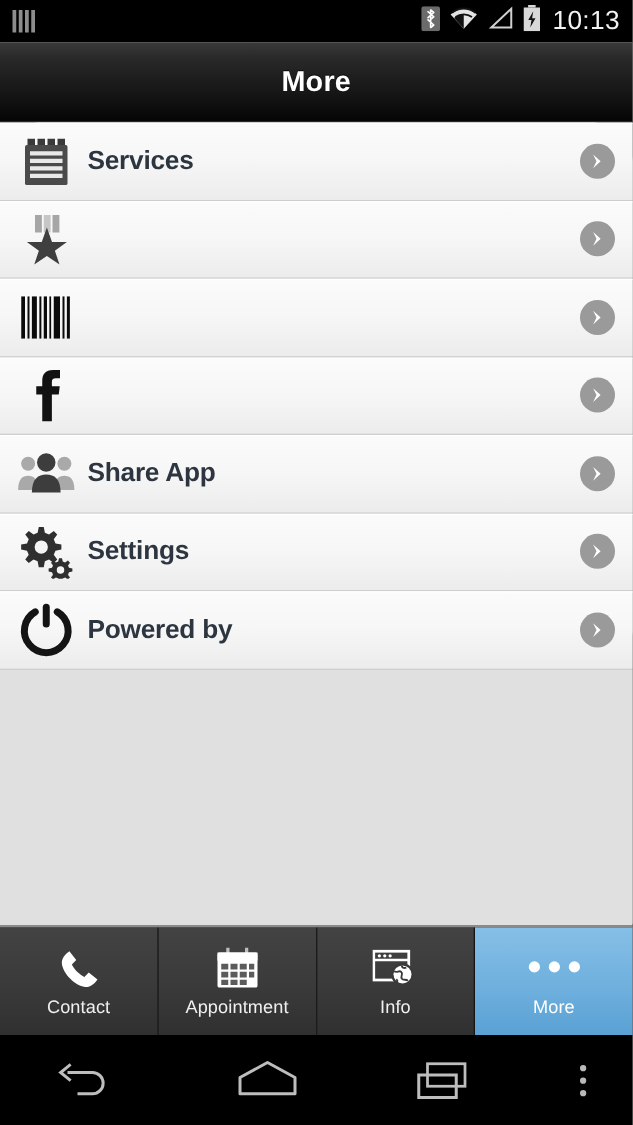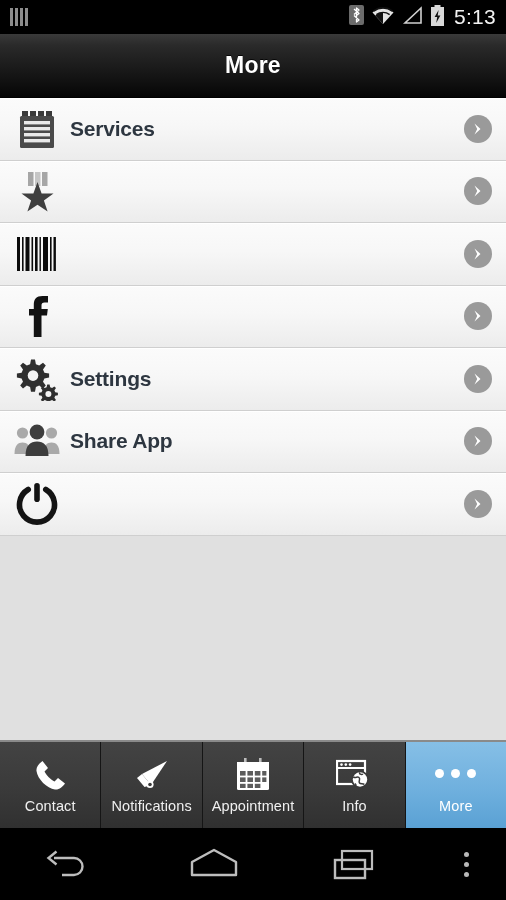--- a/index.html
+++ b/index.html
@@ -129,21 +129,21 @@
           <path d="M19 2 L19 17 L3 17 Z" fill="none" stroke="#d0d0d0" stroke-width="1.6"></path>
         </svg>
       </span>
       <span class="ic">
         <svg width="15" height="21" viewBox="0 0 15 21">
           <rect x="4.5" y="0" width="6" height="2" fill="#d8d8d8"></rect>
           <rect x="1" y="2" width="13" height="19" fill="#d8d8d8"></rect>
           <path d="M8.6 5 L4.6 12 L7.2 12 L6.2 18 L10.4 10.6 L7.7 10.6 Z" fill="#111"></path>
         </svg>
       </span>
-      <span class="sb-time">5:13</span>
+      <span class="sb-time">10:13</span>
     </div>
   </div>
 
   <div class="titlebar">
     <span class="t">More</span>
   </div>
 
   <div class="list">
 
     <div class="row">
@@ -206,20 +206,39 @@
     </div>
 
     <div class="row">
       <span class="ico">
         <svg width="30" height="44" viewBox="0 0 30 44">
           <path d="M19.5 15 L19.5 11.5 C19.5 9.6 20.3 8.6 22.6 8.6 L26 8.6 L26 2 L20.4 2
                    C14.3 2 11.8 5.3 11.8 10.6 L11.8 15 L7 15 L7 21.6 L11.8 21.6 L11.8 43 L19.5 43
                    L19.5 21.6 L25 21.6 L25.8 15 Z" fill="#121212"></path>
         </svg>
       </span>
+      <span class="chev">
+        <svg width="12" height="14" viewBox="0 0 12 14">
+          <path d="M2.5 1.5 L8.5 7 L2.5 12.5 L5.2 7 Z" fill="#ffffff"></path>
+        </svg>
+      </span>
+    </div>
+
+    <div class="row">
+      <span class="ico">
+        <svg width="46" height="34" viewBox="0 0 46 34">
+          <circle cx="8.5" cy="9" r="5.6" fill="#a9a9a9"></circle>
+          <path d="M0.5 30 C0.5 21 4 18.5 8.5 18.5 C13 18.5 16.5 21 16.5 30 Z" fill="#a9a9a9"></path>
+          <circle cx="37.5" cy="9" r="5.6" fill="#a9a9a9"></circle>
+          <path d="M29.5 30 C29.5 21 33 18.5 37.5 18.5 C42 18.5 45.5 21 45.5 30 Z" fill="#a9a9a9"></path>
+          <circle cx="23" cy="8" r="7.4" fill="#3d3d3d"></circle>
+          <path d="M11.5 32 C11.5 21 16.5 17.5 23 17.5 C29.5 17.5 34.5 21 34.5 32 Z" fill="#3d3d3d"></path>
+        </svg>
+      </span>
+      <span class="label">Share App</span>
       <span class="chev">
         <svg width="12" height="14" viewBox="0 0 12 14">
           <path d="M2.5 1.5 L8.5 7 L2.5 12.5 L5.2 7 Z" fill="#ffffff"></path>
         </svg>
       </span>
     </div>
 
     <div class="row">
       <span class="ico">
         <svg width="44" height="44" viewBox="0 0 44 44">
@@ -244,44 +263,26 @@
       <span class="label">Settings</span>
       <span class="chev">
         <svg width="12" height="14" viewBox="0 0 12 14">
           <path d="M2.5 1.5 L8.5 7 L2.5 12.5 L5.2 7 Z" fill="#ffffff"></path>
         </svg>
       </span>
     </div>
 
     <div class="row">
       <span class="ico">
-        <svg width="46" height="34" viewBox="0 0 46 34">
-          <circle cx="8.5" cy="9" r="5.6" fill="#a9a9a9"></circle>
-          <path d="M0.5 30 C0.5 21 4 18.5 8.5 18.5 C13 18.5 16.5 21 16.5 30 Z" fill="#a9a9a9"></path>
-          <circle cx="37.5" cy="9" r="5.6" fill="#a9a9a9"></circle>
-          <path d="M29.5 30 C29.5 21 33 18.5 37.5 18.5 C42 18.5 45.5 21 45.5 30 Z" fill="#a9a9a9"></path>
-          <circle cx="23" cy="8" r="7.4" fill="#3d3d3d"></circle>
-          <path d="M11.5 32 C11.5 21 16.5 17.5 23 17.5 C29.5 17.5 34.5 21 34.5 32 Z" fill="#3d3d3d"></path>
-        </svg>
-      </span>
-      <span class="label">Share App</span>
-      <span class="chev">
-        <svg width="12" height="14" viewBox="0 0 12 14">
-          <path d="M2.5 1.5 L8.5 7 L2.5 12.5 L5.2 7 Z" fill="#ffffff"></path>
-        </svg>
-      </span>
-    </div>
-
-    <div class="row">
-      <span class="ico">
         <svg width="44" height="44" viewBox="0 0 44 44">
           <path d="M13.2 7.5 A17.5 17.5 0 1 0 30.8 7.5" stroke="#141414" stroke-width="5.6" fill="none" stroke-linecap="round"></path>
           <rect x="19.2" y="1" width="5.6" height="19" rx="2.8" fill="#141414"></rect>
         </svg>
       </span>
+      <span class="label">Powered by</span>
       <span class="chev">
         <svg width="12" height="14" viewBox="0 0 12 14">
           <path d="M2.5 1.5 L8.5 7 L2.5 12.5 L5.2 7 Z" fill="#ffffff"></path>
         </svg>
       </span>
     </div>
 
   </div>
 
   <div class="filler" style="height:203px;"></div>
@@ -291,31 +292,20 @@
     <div class="tab">
       <span class="ticon">
         <svg width="34" height="32" viewBox="0 0 34 32">
           <path d="M9.5 2 C6 4.5 3 8 3.5 12 C4.5 20 14 29.5 22 30.5 C26 31 29.5 28 32 24.5
                    L25 19 L21.5 22.5 C18 21 13 16 11.5 12.5 L15 9 Z" fill="#ffffff"></path>
         </svg>
       </span>
       <span class="tlabel">Contact</span>
     </div>
 
-    <div class="tab">
-      <span class="ticon">
-        <svg width="36" height="32" viewBox="0 0 36 32">
-          <path d="M33 2 L8 15 L17 26 Z" fill="#ffffff"></path>
-          <path d="M8 15 L3 19 L10.5 28 L17 26 Z" fill="#ffffff"></path>
-          <circle cx="16" cy="25.5" r="3.6" fill="#ffffff"></circle>
-          <circle cx="16" cy="25.5" r="1.8" fill="#3a3a3a"></circle>
-        </svg>
-      </span>
-      <span class="tlabel">Notifications</span>
-    </div>
 
     <div class="tab">
       <span class="ticon">
         <svg width="34" height="33" viewBox="0 0 34 33">
           <rect x="8" y="0" width="2.6" height="6" fill="#bdbdbd"></rect>
           <rect x="23" y="0" width="2.6" height="6" fill="#bdbdbd"></rect>
           <rect x="1" y="4" width="32" height="28" rx="1.5" fill="#ffffff"></rect>
           <rect x="1" y="4" width="32" height="6.5" fill="#ffffff"></rect>
           <g fill="#5b5b5b">
             <rect x="4" y="13" width="5.6" height="4.6"></rect>

